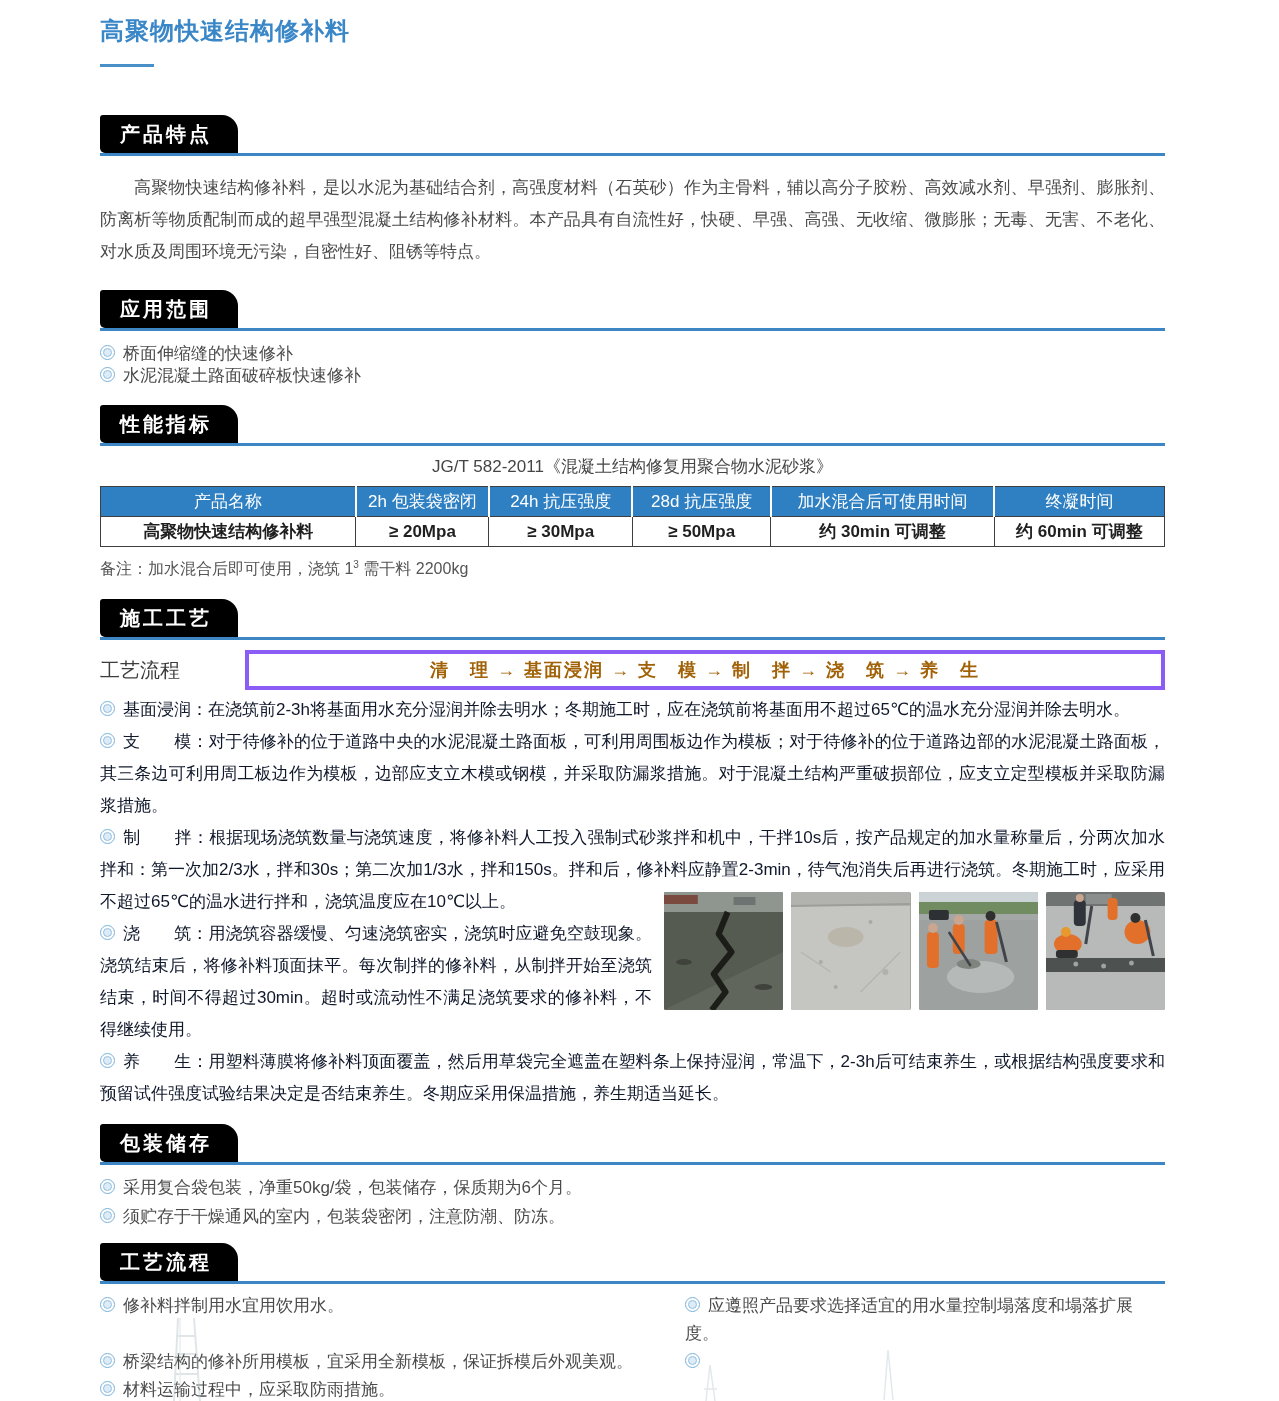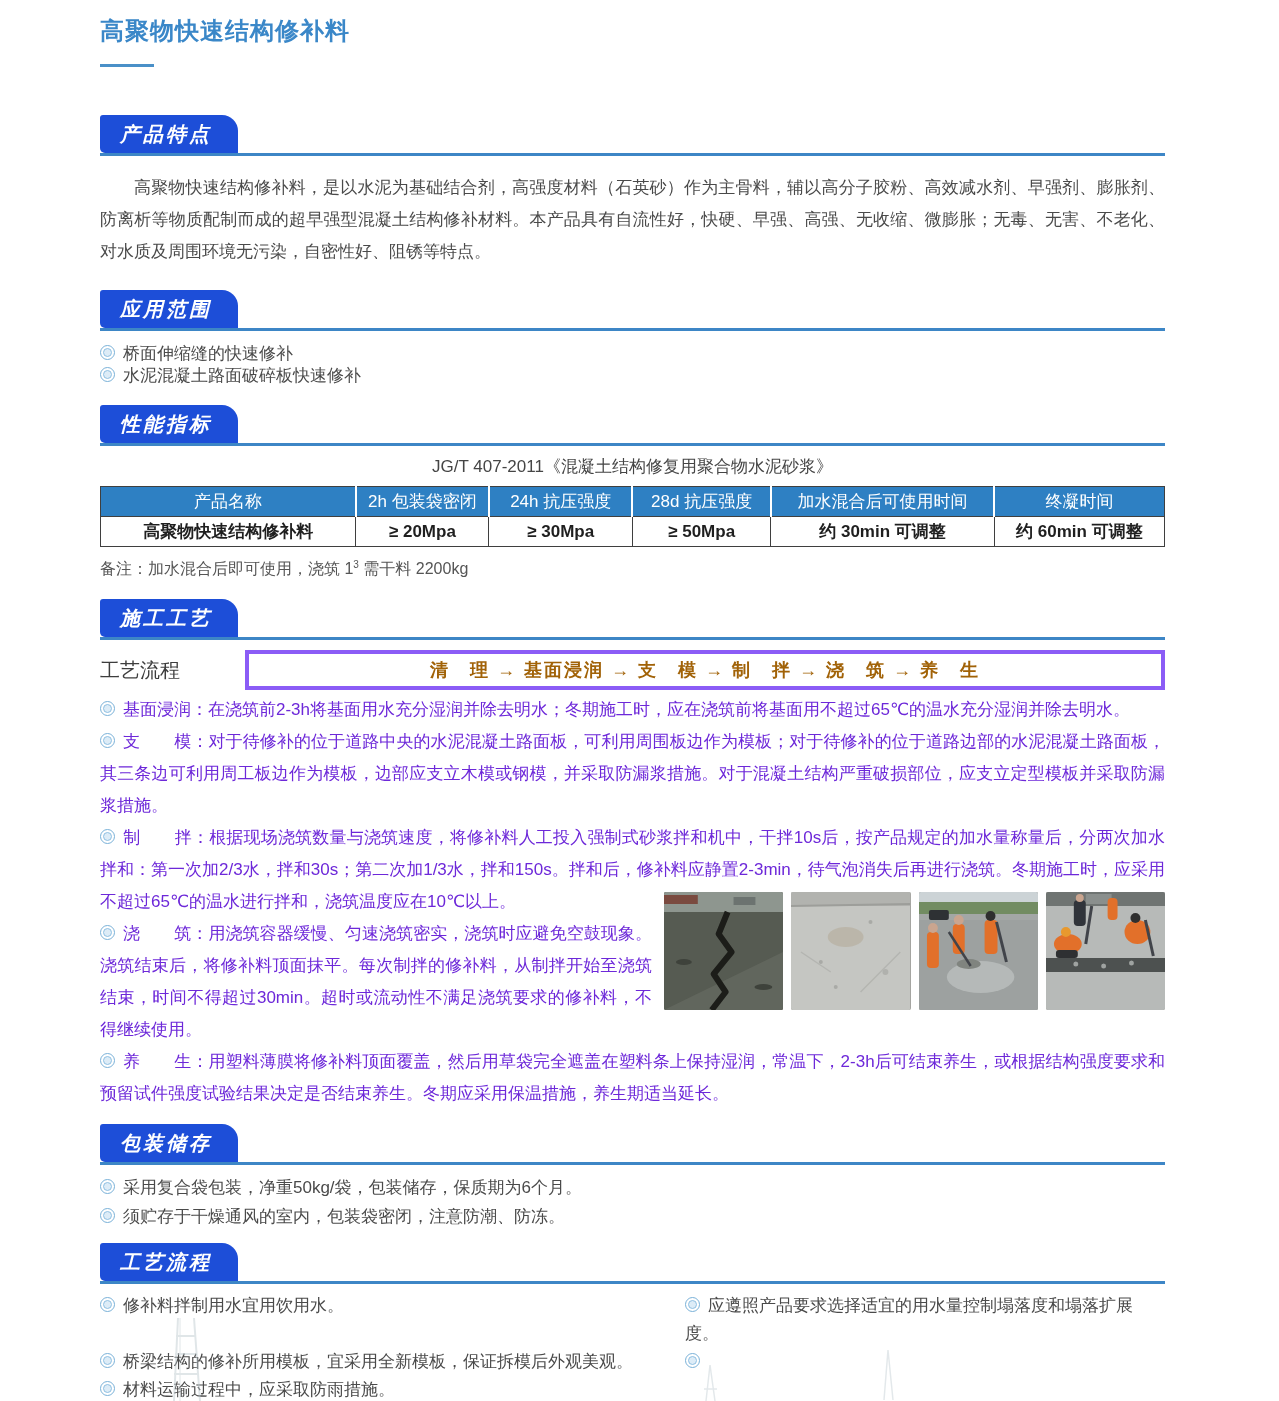--- a/index.html
+++ b/index.html
@@ -13,25 +13,24 @@
   
   .doc-title{
     margin:14px 0 0 0;font-size:24px;line-height:34px;font-weight:bold;
     color:#3a87c8;letter-spacing:1px;
   }
   .title-rule{margin-top:16px;width:54px;height:3px;background:#4a90c8;}
 
   
   .sec-head{border-bottom:3px solid #3d86c6;line-height:0;}
   .sec-tab{
-    display:inline-block;background:#1d4ed8;color:#ffffff;
+    display:inline-block;background:#000000;color:#ffffff;
     font-size:20px;font-weight:bold;letter-spacing:3px;
     line-height:38px;padding:0 26px 0 20px;
     border-radius:3px 16px 0 5px;
-    font-style:italic;
   }
   .mt-sec1{margin-top:48px;}
   .mt-sec{margin-top:22px;}
 
   
   .feature-par{
     margin:16px 0 0 0;font-size:17px;line-height:32px;text-align:justify;
     text-indent:2em;color:#4a4a4a;
   }
 
@@ -69,21 +68,21 @@
   .perf-note sup{font-size:10px;}
 
   
   .flow-row{display:flex;align-items:center;margin-top:10px;}
   .flow-label{font-size:20px;color:#3d3d3d;width:145px;flex:none;line-height:34px;}
   .flow-box{
     flex:1;border:4px solid #8b5cf6;text-align:center;font-size:18px;
     font-weight:600;color:#a16207;line-height:32px;letter-spacing:2px;
   }
   .steps{margin-top:4px;}
-  .step{margin:0;font-size:17px;line-height:32px;text-align:justify;color:#6d28d9;}
+  .step{margin:0;font-size:17px;line-height:32px;text-align:justify;color:#0f172a;}
   .pour-row{display:flex;}
   .pour-text{width:552px;flex:none;}
   .photos{
     flex:1;display:flex;gap:8px;margin-left:12px;margin-top:-26px;height:118px;
   }
   .photo{flex:1;border-radius:2px;overflow:hidden;background:#9a9a96;}
   .photo svg{display:block;width:100%;height:100%;}
 
   
   .pack-items{margin-top:8px;}
@@ -117,21 +116,21 @@
     <span class="sec-tab">应用范围</span>
   </div>
   <div class="app-row">
     <span class="app-item-first"><span class="ring"></span><span>桥面伸缩缝的快速修补</span></span>
     <span><span class="ring"></span><span>水泥混凝土路面破碎板快速修补</span></span>
   </div>
 
   <div class="sec-head" style="margin-top:18px">
     <span class="sec-tab">性能指标</span>
   </div>
-  <div class="standard-line">JG/T 407-2011《混凝土结构修复用聚合物水泥砂浆》</div>
+  <div class="standard-line">JG/T 582-2011《混凝土结构修复用聚合物水泥砂浆》</div>
   <table class="perf">
     <colgroup>
       <col style="width:24%">
         <col style="width:12.5%">
         <col style="width:13.5%">
       <col style="width:13%">
         <col style="width:21%">
         <col style="width:16%">
     </colgroup>
     <thead>

